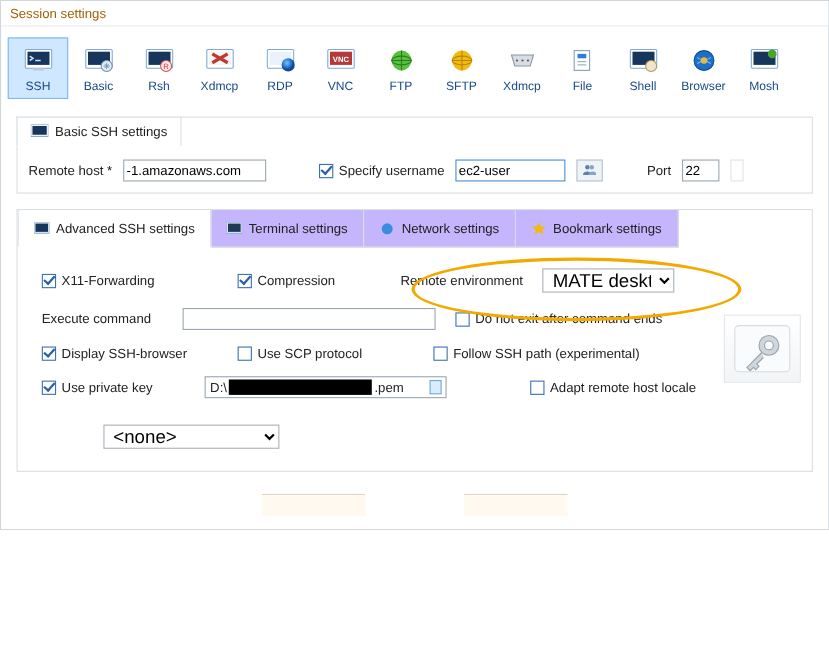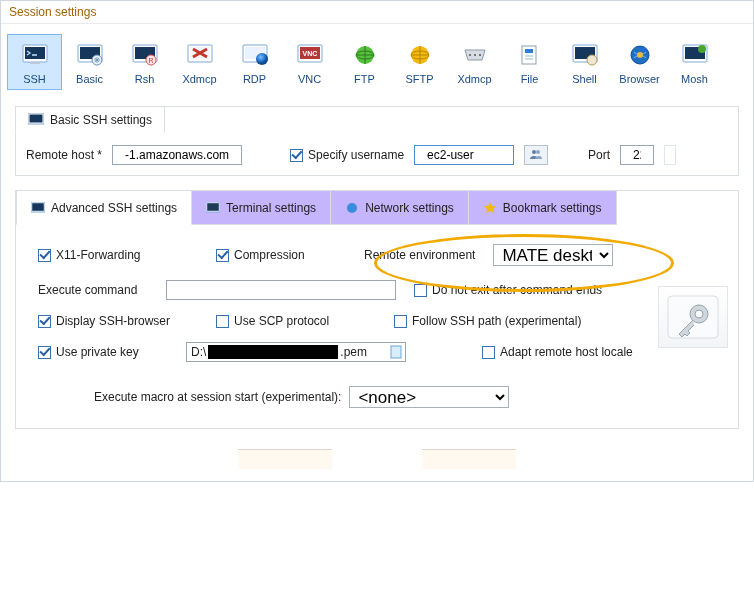--- a/index.html
+++ b/index.html
@@ -10,21 +10,21 @@
 .proto-row { display: flex; padding: 10px 6px 6px 6px; gap: 0; }
 .proto { width: 55px; display: flex; flex-direction: column; align-items: center; gap: 4px; padding: 6px 0 4px 0; border: 1px solid transparent; cursor: pointer; }
 .proto.selected { background: #cfe7ff; border-color: #7fb8ef; }
 .proto .pico { width: 28px; height: 28px; display: flex; align-items: center; justify-content: center; }
 .proto .plabel { font-size: 11px; color: #184a85; }
 
 .section { margin: 10px 14px 0 14px; border: 1px solid #d9dee3; position: relative; min-height: 68px; }
 .tab-like { position: absolute; top: -1px; left: -1px; height: 27px; border: 1px solid #d9dee3; border-bottom-color: #fff; background: #fff; padding: 0 12px; display: flex; align-items: center; gap: 6px; font-size: 12px; }
 .sec-body { padding: 38px 10px 10px 10px; display: flex; align-items: center; gap: 10px; flex-wrap: wrap; }
 .field-label { font-size: 12px; }
-input[type=text].tf { height: 20px; border: 1px solid #9aa6b1; padding: 0 12px; font-size: 12px; }
+input[type=text].tf { height: 20px; border: 1px solid #9aa6b1; padding: 0 2px; font-size: 12px; }
 .check { width: 13px; height: 13px; border: 1px solid #3a71b3; display: inline-flex; align-items: center; justify-content: center; background: #fff; }
 .check.checked::after { content: ""; width: 8px; height: 4px; border-left: 2px solid #2a5fa6; border-bottom: 2px solid #2a5fa6; transform: rotate(-48deg) translate(1px,-1px); }
 .cb { display: inline-flex; align-items: center; gap: 5px; }
 
 .adv { margin: 14px 14px 14px 14px; border: 1px solid #d9dee3; position: relative; }
 .tabbar { display: flex; height: 35px; position: relative; top: -1px; }
 .tabbtn { border: 1px solid #d9dee3; border-left: none; background: #c4b5fd; padding: 0 14px; display: flex; align-items: center; gap: 6px; font-size: 12px; cursor: pointer; }
 .tabbtn:first-child { border-left: 1px solid #d9dee3; }
 .tabbtn.active { background: #fff; border-bottom-color: #fff; position: relative; z-index: 2; }
 .adv-body { padding: 18px 16px 16px 22px; position: relative; }
@@ -335,21 +335,20 @@
      </span>
     </span>
     <span style="width:40px"></span>
     <label class="cb">
      <span class="check"></span>
      <span>Adapt remote host locale</span>
     </label>
    </div>
 
    <div class="row" style="margin-top:24px;margin-bottom:4px;justify-content:flex-start;padding-left:56px;gap:8px">
-    <span class="field-label">Execute macro at session start (experimental):</span>
     <select class="sel" style="width:160px">
      <option>&lt;none&gt;</option>
     </select>
    </div>
   </div>
  </div>
 
  <div class="btnrow">
   <div class="btn-ghost"></div>
   <div class="btn-ghost"></div>

